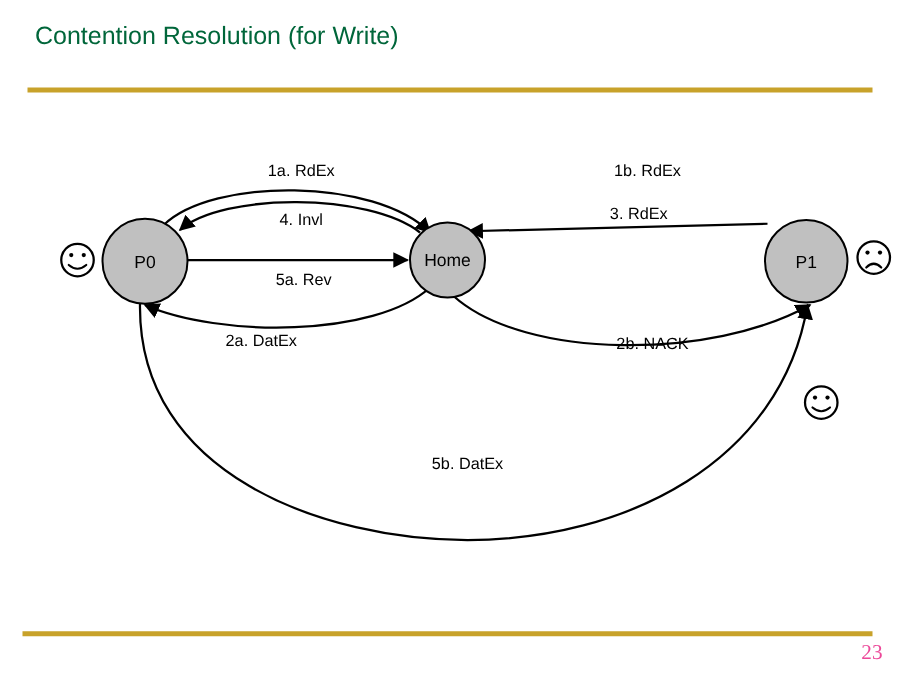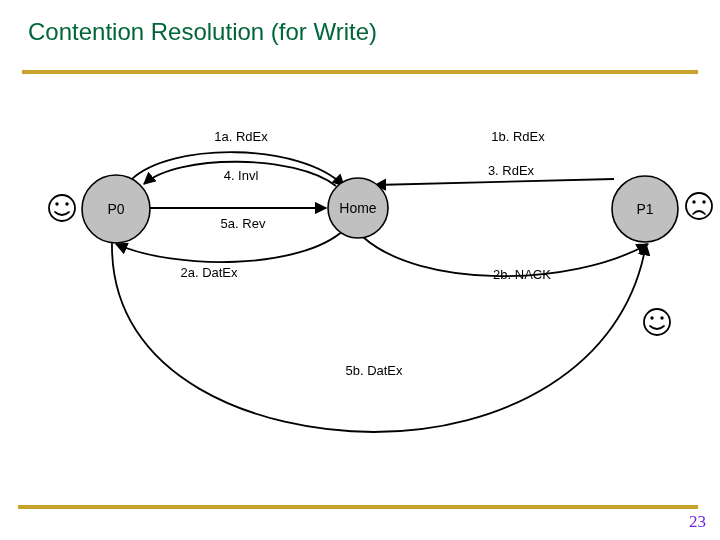--- a/index.html
+++ b/index.html
@@ -17,21 +17,21 @@
     height: 540px;
     background: #ffffff;
     overflow: hidden;
   }
   #slide-title {
     position: absolute;
     left: 28px;
     top: 18px;
     width: 660px;
     font-family: "Liberation Sans", sans-serif;
-    font-size: 24px;
+    font-size: 20px;
     font-weight: normal;
     color: #00663a;
     letter-spacing: 0px;
     white-space: nowrap;
   }
   #title-rule {
     position: absolute;
     left: 22px;
     top: 70px;
     width: 676px;
@@ -45,21 +45,21 @@
     width: 680px;
     height: 4px;
     background: #c8a22a;
   }
   #page-number {
     position: absolute;
     right: 14px;
     top: 512px;
     font-family: "Liberation Serif", serif;
     font-size: 17px;
-    color: #6d28d9;
+    color: #ec4899;
   }
   #diagram {
     position: absolute;
     left: 0;
     top: 80px;
     width: 720px;
     height: 420px;
   }
   .node-label {
     font-family: "Liberation Sans", sans-serif;

